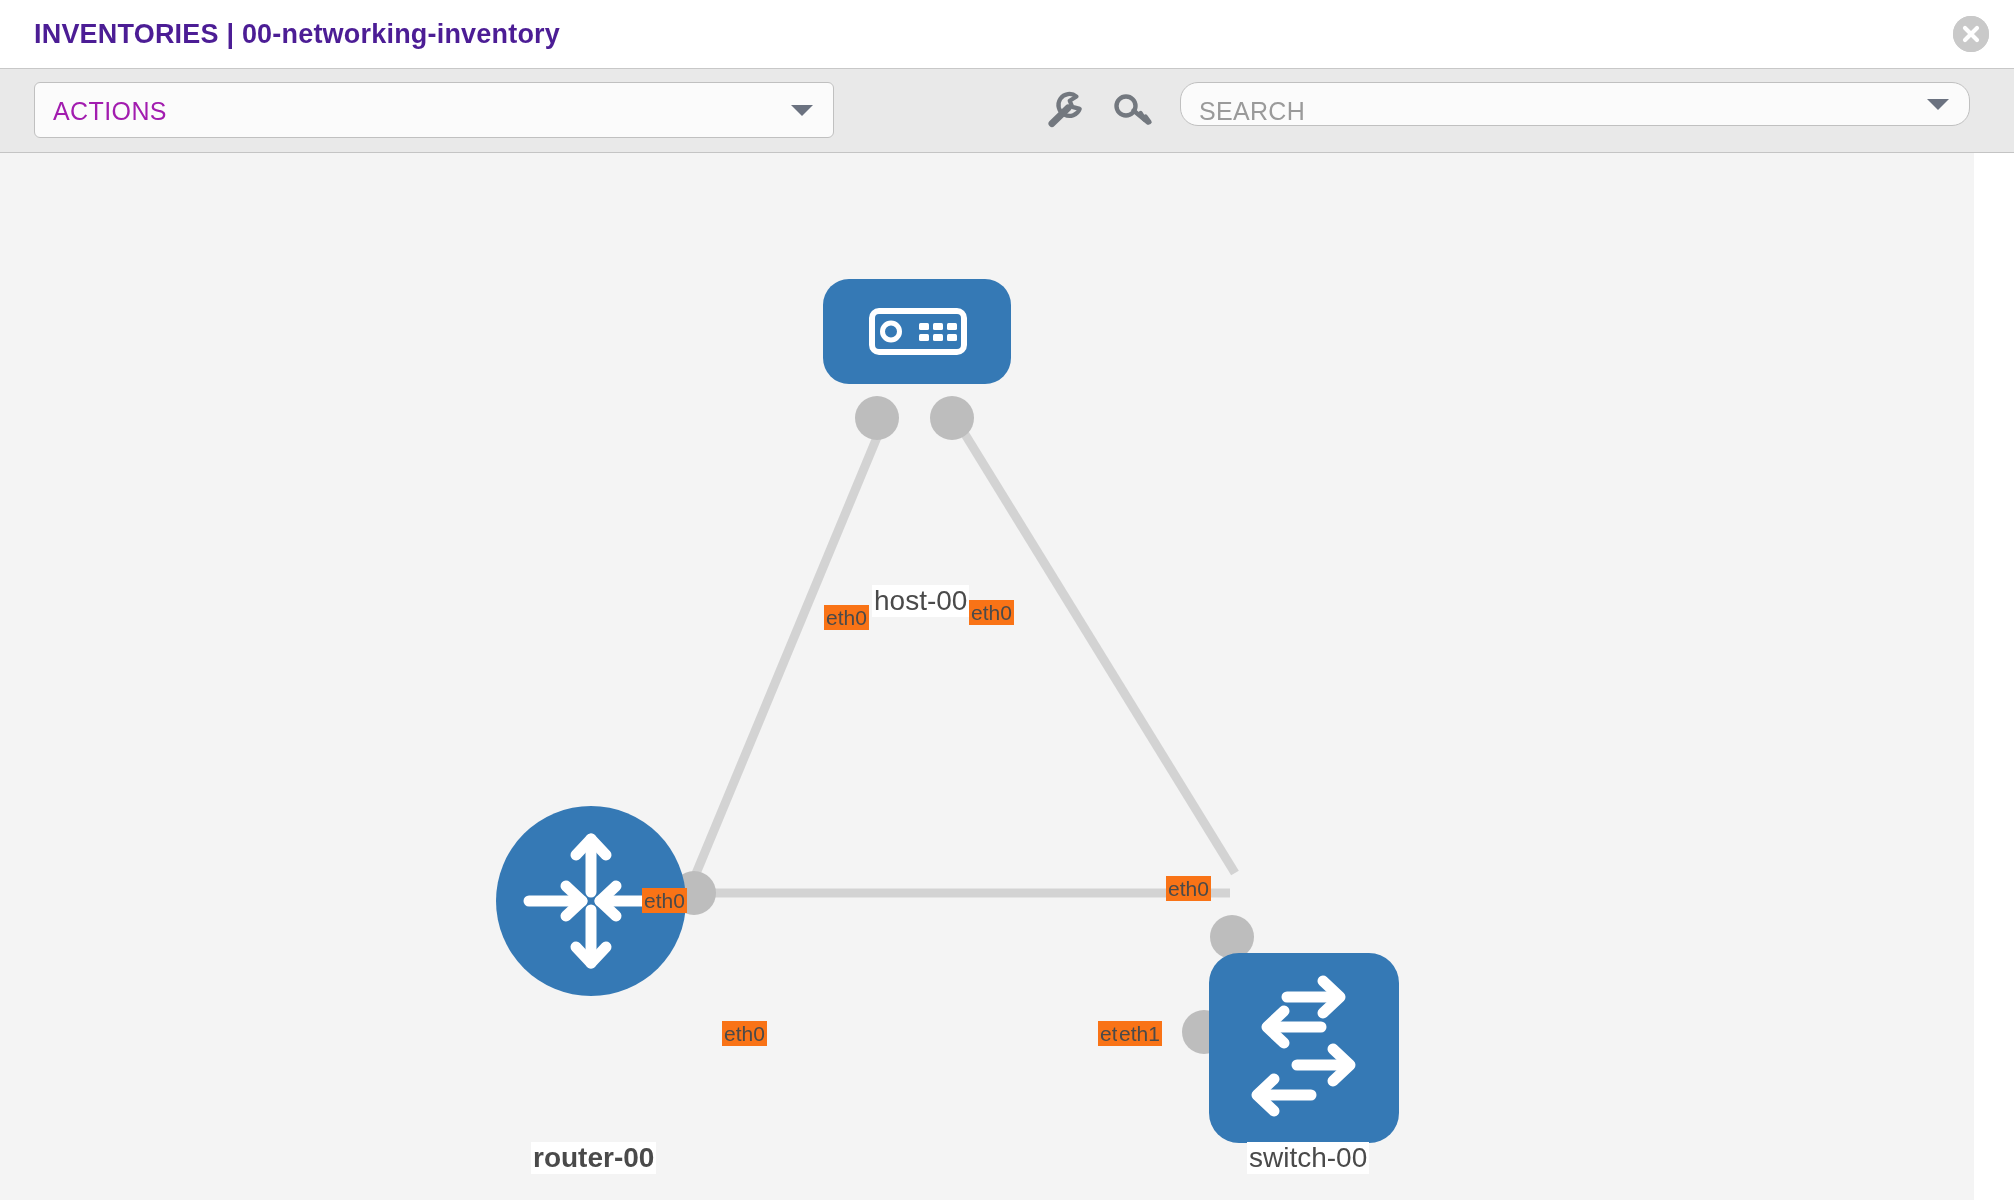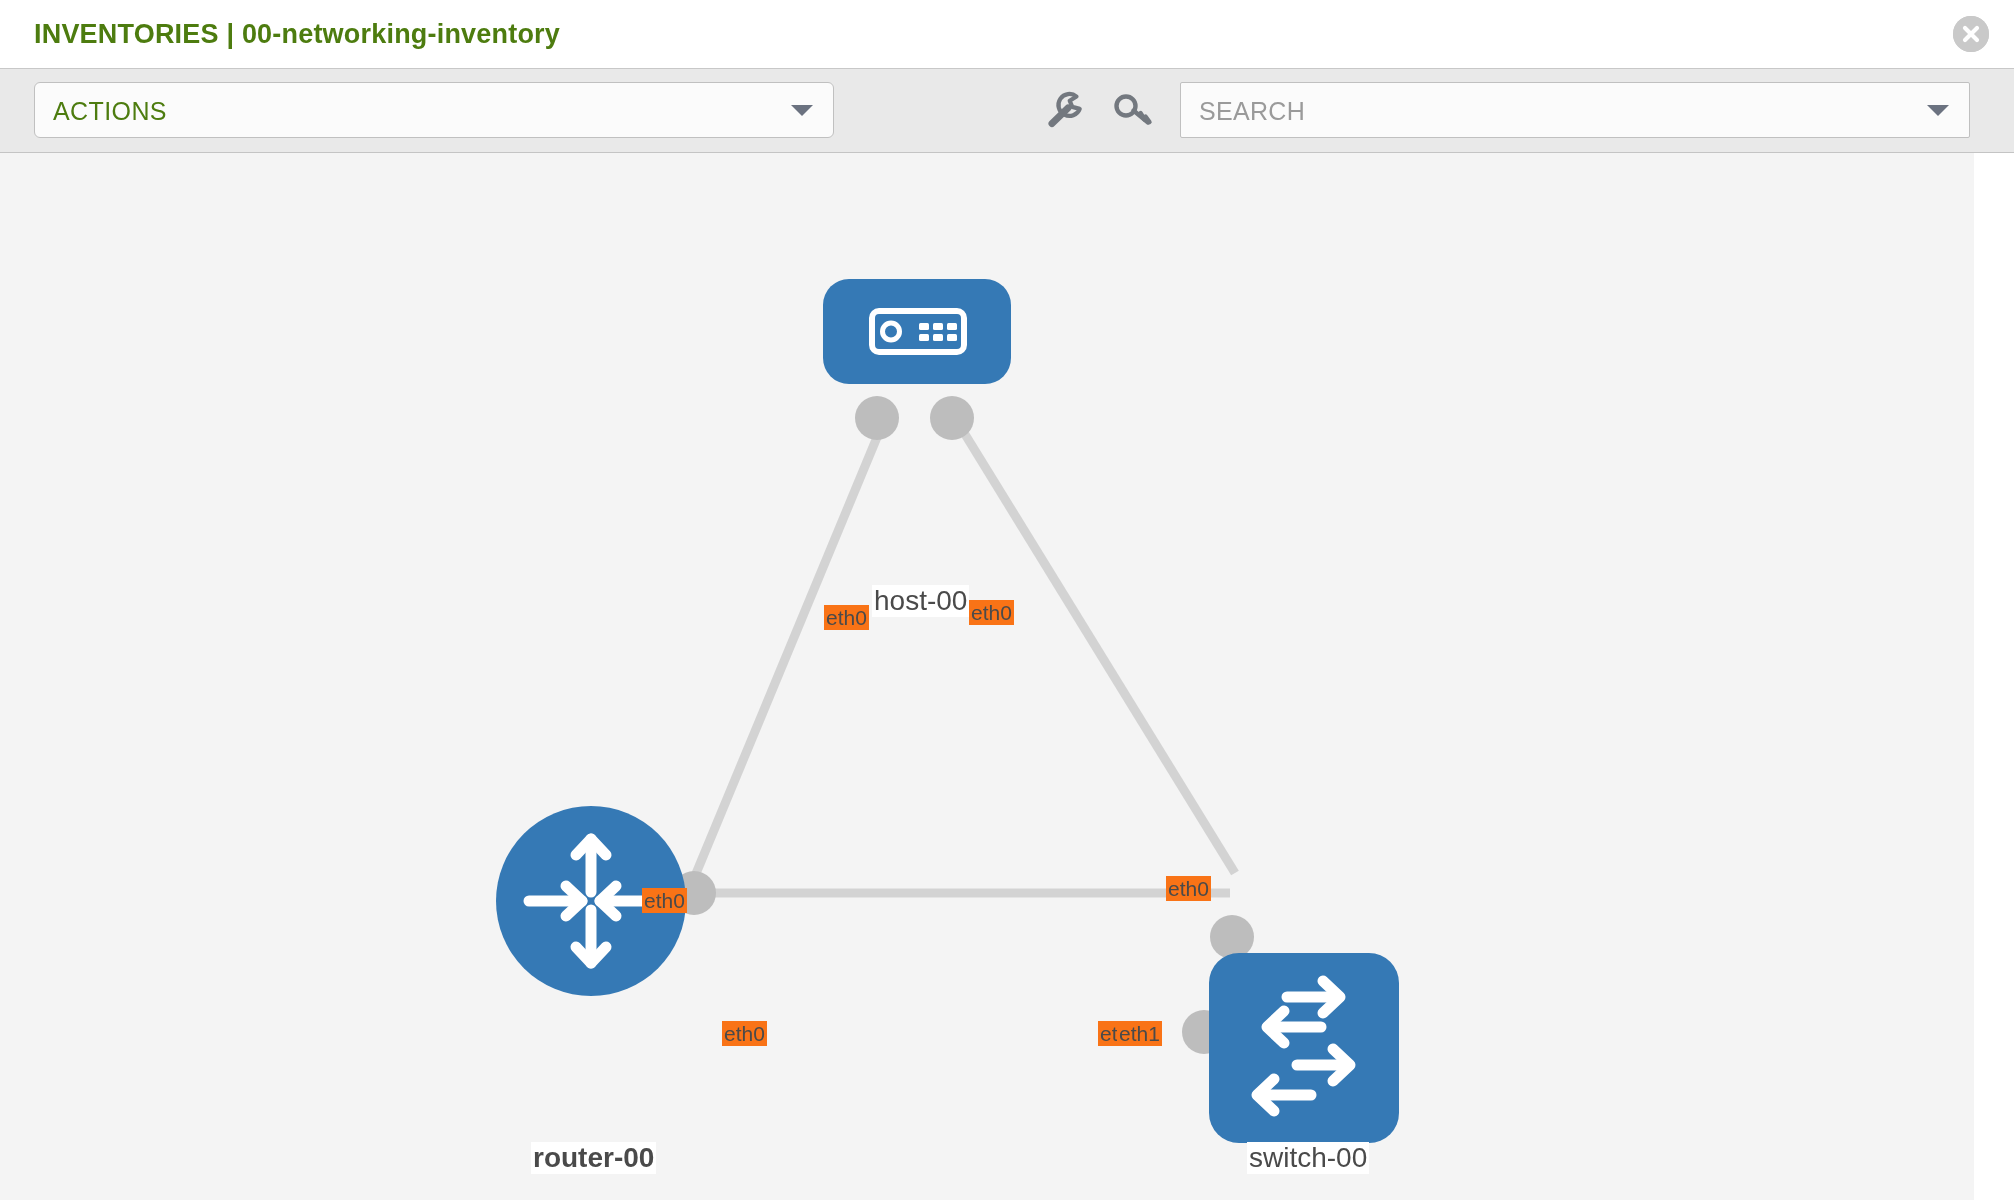--- a/index.html
+++ b/index.html
@@ -28,21 +28,21 @@
     background: #ffffff;
     border-bottom: 1px solid #c8c8c8;
     box-sizing: border-box;
   }
   .page-title {
     position: absolute;
     left: 34px;
     top: 19px;
     font-size: 27px;
     font-weight: bold;
-    color: #4d7c0f;
+    color: #4c1d95;
     letter-spacing: 0.2px;
     white-space: nowrap;
   }
   .close-btn {
     position: absolute;
     right: 25px;
     top: 16px;
     width: 36px;
     height: 36px;
     border-radius: 50%;
@@ -72,21 +72,21 @@
     border: 1px solid #c0c0c0;
     border-radius: 6px;
     box-sizing: border-box;
     cursor: pointer;
   }
   .actions-select .label {
     position: absolute;
     left: 18px;
     top: 14px;
     font-size: 25px;
-    color: #4d7c0f;
+    color: #a21caf;
     letter-spacing: 0.4px;
   }
   .caret {
     position: absolute;
     right: 20px;
     top: 50%;
     margin-top: -5px;
     width: 0; height: 0;
     border-left: 11px solid transparent;
     border-right: 11px solid transparent;
@@ -102,24 +102,24 @@
     color: #73787f;
   }
   .tool-icon.wrench { left: 1043px; }
   .tool-icon.key    { left: 1113px; }
 
   .search-box {
     position: absolute;
     left: 1180px;
     top: 13px;
     width: 790px;
-    height: 56px;
+    height: 44px;
     background: #fbfbfb;
     border: 1px solid #c0c0c0;
-    border-radius: 2px;
+    border-radius: 18px;
     box-sizing: border-box;
     cursor: text;
   }
   .search-box .placeholder {
     position: absolute;
     left: 18px;
     top: 14px;
     font-size: 25px;
     color: #9a9a9a;
     letter-spacing: 0.3px;

